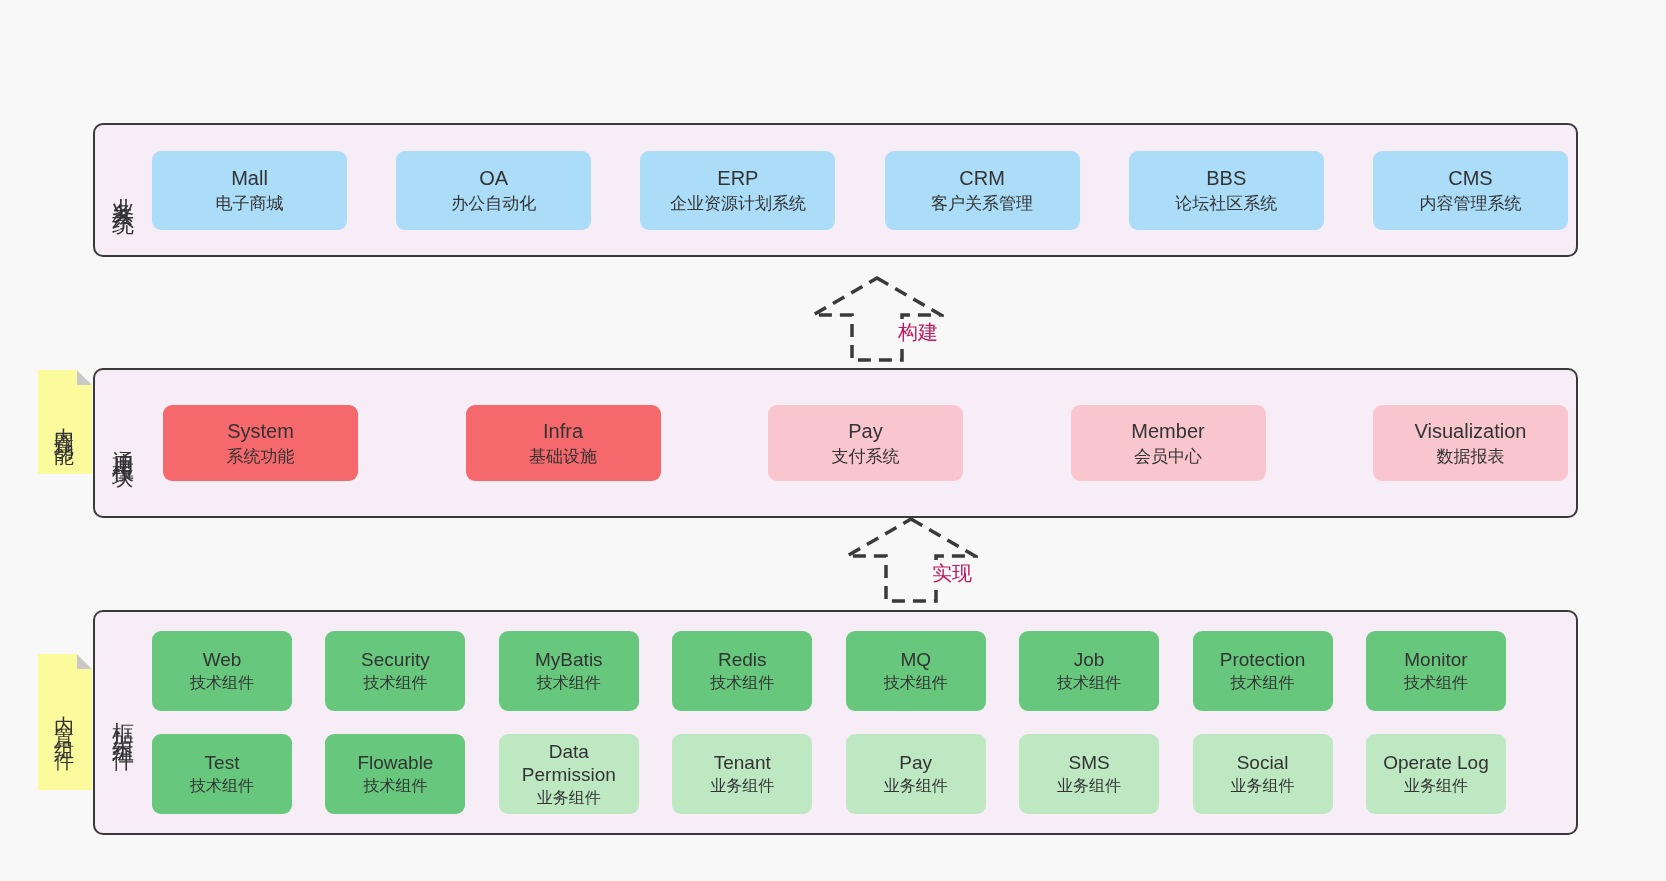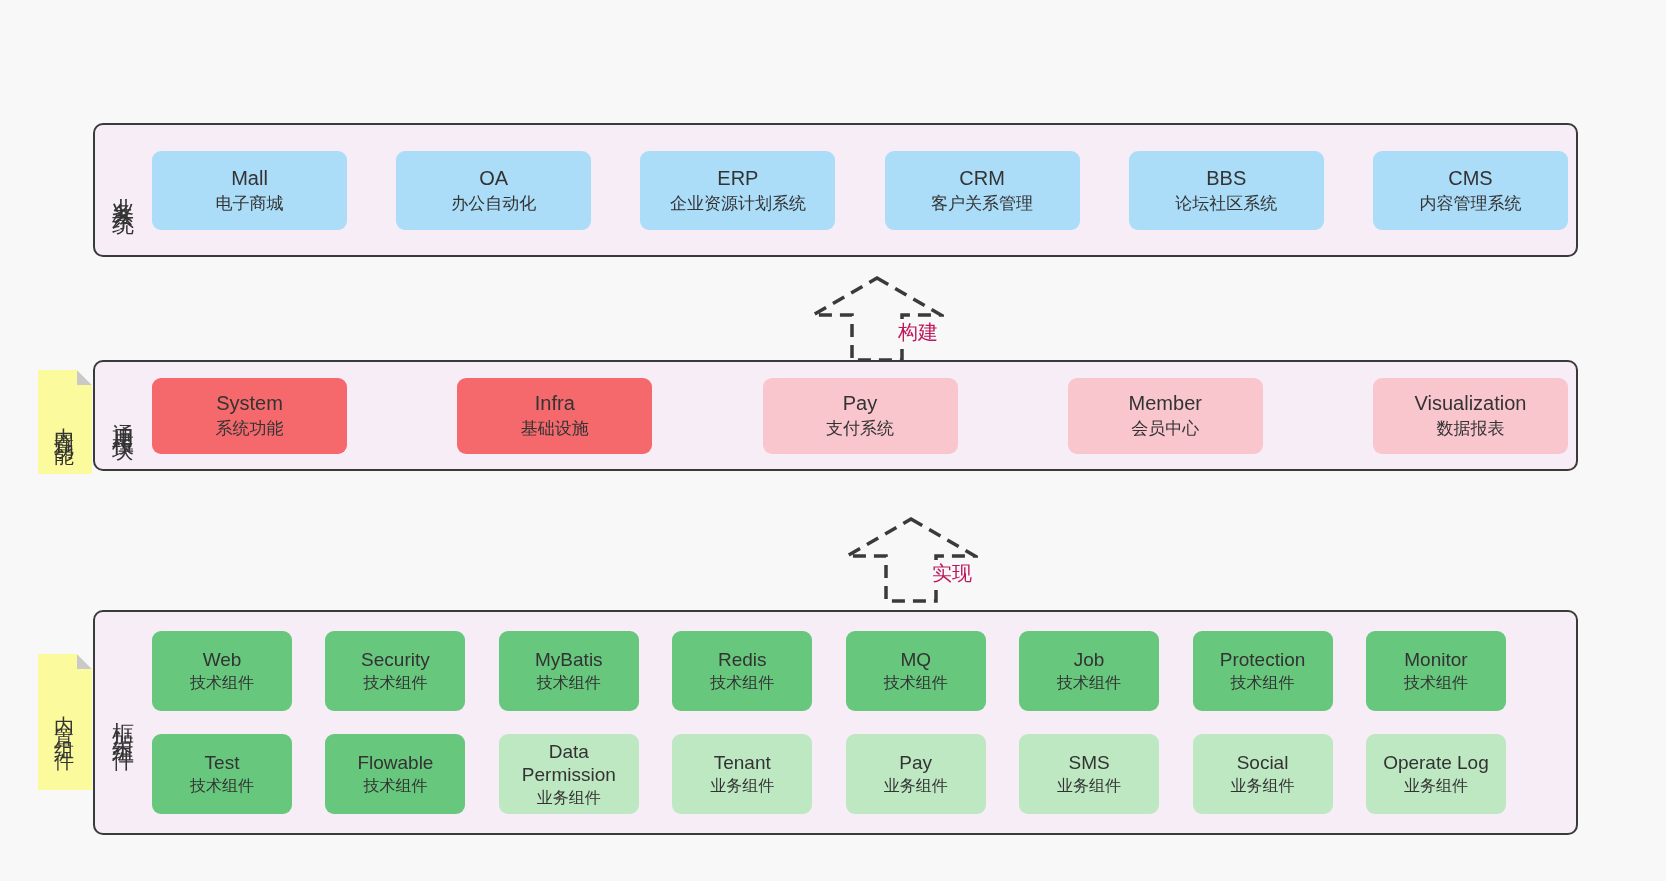--- a/index.html
+++ b/index.html
@@ -16,21 +16,21 @@
   
   .panel{
     position:absolute;
     left:93px;width:1485px;
     background:#f7edf6;
     border:2px solid #3a3a3a;
     border-radius:10px;
     box-sizing:border-box;
   }
   .panel-business{top:123px;height:134px;}
-  .panel-modules{top:360px;height:111px;}
+  .panel-modules{top:368px;height:150px;padding-left:11px;}
   .panel-components{top:610px;height:225px;}
   .vlabel{
     position:absolute;left:13px;top:50%;
     transform:translateY(-50%);
     writing-mode:vertical-lr;text-orientation:upright;
     font-size:22px;color:#333;letter-spacing:5px;
     white-space:nowrap;
   }
   .panel-components .vlabel{letter-spacing:9px;}
   .row{

